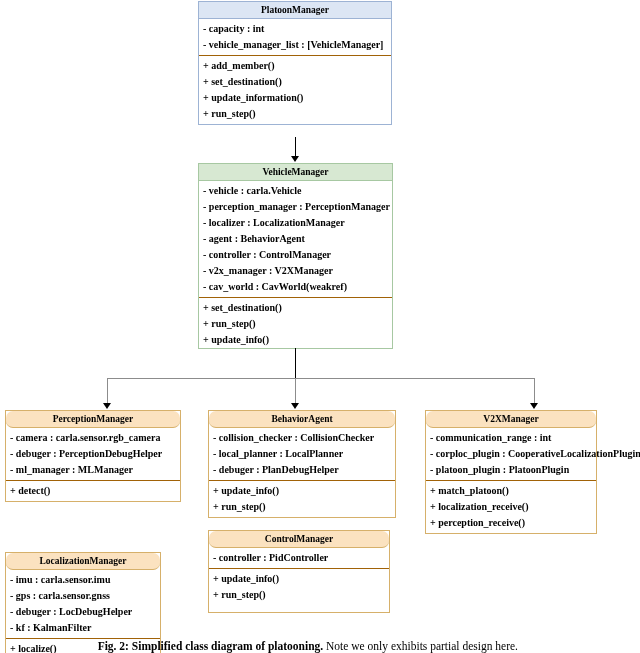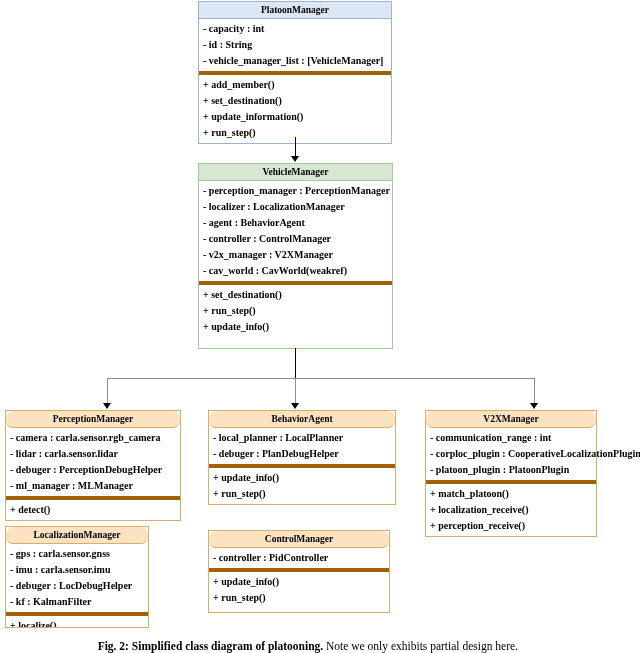--- a/index.html
+++ b/index.html
@@ -31,21 +31,21 @@
     padding: 1px 2px 1px 2px;
     box-sizing: border-box;
     border-bottom: 1px solid #b0b0b0;
     white-space: nowrap;
   }
   .uml-section {
     padding: 2px 0 2px 0;
     box-sizing: border-box;
   }
   .uml-section.ops {
-    border-top: 4px solid #a16207;
+    border-top: 1px solid #a16207;
   }
   .uml-row {
     font-size: 10px;
     line-height: 16px;
     padding: 0 4px;
     white-space: nowrap;
     font-weight: bold;
   }
 
   
@@ -53,21 +53,21 @@
   .box-blue   > .uml-title { background: #dce6f4; border-bottom-color: #9db3d4; }
   .box-green  { border-color: #a7c8a2; }
   .box-green  > .uml-title { background: #d7e8d2; border-bottom-color: #a7c8a2; }
   .box-orange { border-color: #d6b06a; }
   .box-orange > .uml-title { background: #fbe2c0; border-bottom-color: #d6b06a; border-radius: 7px; }
 
   
   #box-platoon-manager      { left: 198px; top: 1px;   width: 194px; }
   #box-vehicle-manager      { left: 198px; top: 163px; width: 195px; height: 186px; overflow: hidden; }
   #box-perception-manager   { left: 5px;   top: 410px; width: 176px; }
-  #box-localization-manager { left: 5px;   top: 526px; width: 144px; height: 102px; overflow: hidden; }
+  #box-localization-manager { left: 5px;   top: 552px; width: 156px; height: 102px; overflow: hidden; }
   #box-behavior-agent       { left: 208px; top: 410px; width: 188px; }
   #box-control-manager      { left: 208px; top: 530px; width: 182px; height: 83px; overflow: hidden; }
   #box-v2x-manager          { left: 425px; top: 410px; width: 172px; }
 
   
   .conn {
     position: absolute;
     background: #000000;
   }
   .conn-v { width: 1px; }
@@ -95,37 +95,37 @@
   }
   #caption .cap-bold { font-weight: bold; }
 </style>
 </head>
 <body>
 
 <div class="uml-box box-blue" id="box-platoon-manager">
   <div class="uml-title">PlatoonManager</div>
   <div class="uml-section attrs">
     <div class="uml-row">- capacity : int</div>
-    <div class="uml-row">- id : String</div>
     <div class="uml-row">- vehicle_manager_list : [VehicleManager]</div>
   </div>
   <div class="uml-section ops">
     <div class="uml-row">+ add_member()</div>
     <div class="uml-row">+ set_destination()</div>
     <div class="uml-row">+ update_information()</div>
     <div class="uml-row">+ run_step()</div>
   </div>
 </div>
 
 <div class="conn conn-v" style="left:295px; top:137px; height:20px;"></div>
 <div class="arrow-head" style="left:291px; top:156px;"></div>
 
 <div class="uml-box box-green" id="box-vehicle-manager">
   <div class="uml-title">VehicleManager</div>
   <div class="uml-section attrs">
+    <div class="uml-row">- vehicle : carla.Vehicle</div>
     <div class="uml-row">- perception_manager : PerceptionManager</div>
     <div class="uml-row">- localizer : LocalizationManager</div>
     <div class="uml-row">- agent : BehaviorAgent</div>
     <div class="uml-row">- controller : ControlManager</div>
     <div class="uml-row">- v2x_manager : V2XManager</div>
     <div class="uml-row">- cav_world : CavWorld(weakref)</div>
   </div>
   <div class="uml-section ops">
     <div class="uml-row">+ set_destination()</div>
     <div class="uml-row">+ run_step()</div>
@@ -139,45 +139,45 @@
 <div class="conn conn-v conn-gray" style="left:295px; top:378px; height:27px;"></div>
 <div class="conn conn-v conn-gray" style="left:534px; top:378px; height:27px;"></div>
 <div class="arrow-head" style="left:103px; top:403px;"></div>
 <div class="arrow-head" style="left:291px; top:403px;"></div>
 <div class="arrow-head" style="left:530px; top:403px;"></div>
 
 <div class="uml-box box-orange" id="box-perception-manager">
   <div class="uml-title">PerceptionManager</div>
   <div class="uml-section attrs">
     <div class="uml-row">- camera : carla.sensor.rgb_camera</div>
-    <div class="uml-row">- lidar : carla.sensor.lidar</div>
     <div class="uml-row">- debuger : PerceptionDebugHelper</div>
     <div class="uml-row">- ml_manager : MLManager</div>
   </div>
   <div class="uml-section ops">
     <div class="uml-row">+ detect()</div>
   </div>
 </div>
 
 <div class="uml-box box-orange" id="box-localization-manager">
   <div class="uml-title">LocalizationManager</div>
   <div class="uml-section attrs">
+    <div class="uml-row">- imu : carla.sensor.imu</div>
     <div class="uml-row">- gps : carla.sensor.gnss</div>
-    <div class="uml-row">- imu : carla.sensor.imu</div>
     <div class="uml-row">- debuger : LocDebugHelper</div>
     <div class="uml-row">- kf : KalmanFilter</div>
   </div>
   <div class="uml-section ops">
     <div class="uml-row">+ localize()</div>
   </div>
 </div>
 
 <div class="uml-box box-orange" id="box-behavior-agent">
   <div class="uml-title">BehaviorAgent</div>
   <div class="uml-section attrs">
+    <div class="uml-row">- collision_checker : CollisionChecker</div>
     <div class="uml-row">- local_planner : LocalPlanner</div>
     <div class="uml-row">- debuger : PlanDebugHelper</div>
   </div>
   <div class="uml-section ops">
     <div class="uml-row">+ update_info()</div>
     <div class="uml-row">+ run_step()</div>
   </div>
 </div>
 
 <div class="uml-box box-orange" id="box-control-manager">

